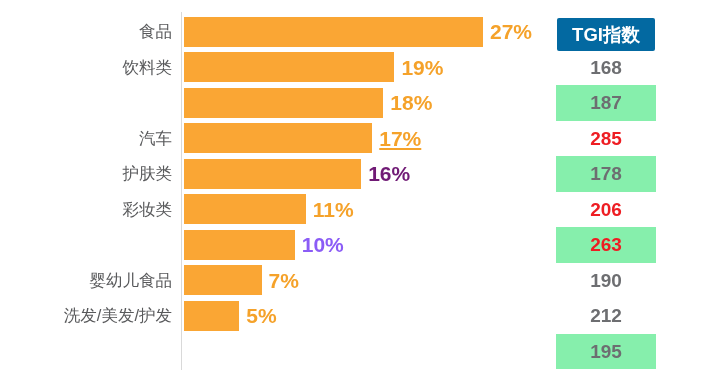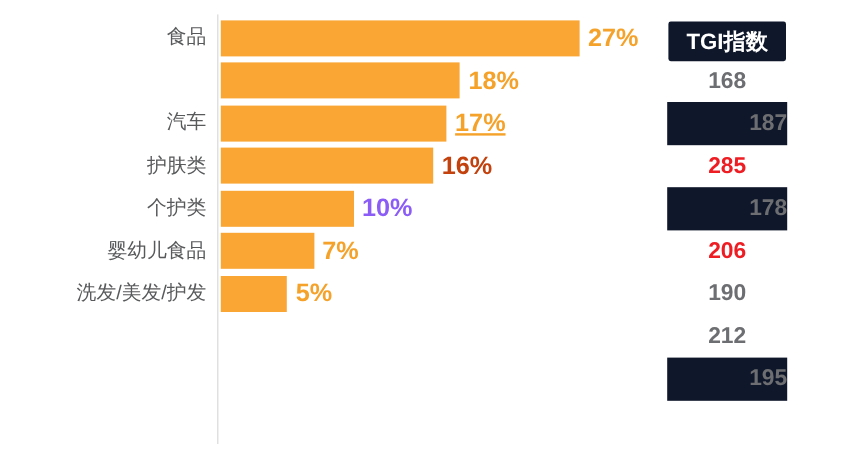--- a/index.html
+++ b/index.html
@@ -94,41 +94,40 @@
     position: relative;
     height: 35.5px;
     line-height: 35.5px;
     text-align: center;
     font-size: 19px;
     font-weight: bold;
     color: #6d6e71;
     white-space: nowrap;
   }
   .tgi-cell.striped {
-    background: #0f172a;
-    text-align: right;
+    background: #86efac;
   }
   .tgi-cell.highlight {
     color: #ee1d23;
   }
   .tgi-header {
     position: relative;
     height: 35.5px;
     margin-top: 3px;
     margin-bottom: -3px;
   }
   .tgi-header-badge {
     position: absolute;
     left: 1px;
     top: 1px;
     width: 98px;
     height: 33px;
     line-height: 33px;
     text-align: center;
-    background: #0f172a;
+    background: #0369a1;
     color: #ffffff;
     font-size: 18.5px;
     font-weight: bold;
     border-radius: 2px;
     white-space: nowrap;
   }
 </style>
 </head>
 <body>
 
@@ -138,41 +137,54 @@
 
   <div class="rows" id="rows">
       <div class="row">
         <div class="cat-label">食品</div>
         <div class="bar-wrap">
           <div class="bar" style="width: 299px; background: rgb(250, 166, 52);"></div>
           <div class="bar-value" style="color: rgb(245, 162, 42);">27%</div>
         </div>
       </div>
       <div class="row">
+        <div class="cat-label">饮料类</div>
+        <div class="bar-wrap">
+          <div class="bar" style="width: 210.407px; background: rgb(250, 166, 52);"></div>
+          <div class="bar-value" style="color: rgb(245, 162, 42);">19%</div>
+        </div>
+      </div>
+      <div class="row">
         <div class="bar-wrap">
           <div class="bar" style="width: 199.333px; background: rgb(250, 166, 52);"></div>
           <div class="bar-value" style="color: rgb(245, 162, 42);">18%</div>
         </div>
       </div>
       <div class="row">
         <div class="cat-label">汽车</div>
         <div class="bar-wrap">
           <div class="bar" style="width: 188.259px; background: rgb(250, 166, 52);"></div>
           <div class="bar-value" style="color: rgb(245, 162, 42); text-decoration: underline;">17%</div>
         </div>
       </div>
       <div class="row">
         <div class="cat-label">护肤类</div>
         <div class="bar-wrap">
           <div class="bar" style="width: 177.185px; background: rgb(250, 166, 52);"></div>
-          <div class="bar-value" style="color: #c2410c;">16%</div>
-        </div>
-      </div>
-      <div class="row">
-        <div class="cat-label">个护类</div>
+          <div class="bar-value" style="color: #701a75;">16%</div>
+        </div>
+      </div>
+      <div class="row">
+        <div class="cat-label">彩妆类</div>
+        <div class="bar-wrap">
+          <div class="bar" style="width: 121.815px; background: rgb(250, 166, 52);"></div>
+          <div class="bar-value" style="color: rgb(245, 162, 42);">11%</div>
+        </div>
+      </div>
+      <div class="row">
         <div class="bar-wrap">
           <div class="bar" style="width: 110.741px; background: rgb(250, 166, 52);"></div>
           <div class="bar-value" style="color: #8b5cf6;">10%</div>
         </div>
       </div>
       <div class="row">
         <div class="cat-label">婴幼儿食品</div>
         <div class="bar-wrap">
           <div class="bar" style="width: 77.5185px; background: rgb(250, 166, 52);"></div>
           <div class="bar-value" style="color: rgb(245, 162, 42);">7%</div>
@@ -189,18 +201,19 @@
 
   <div class="tgi-col" id="tgi-col">
     <div class="tgi-header">
       <div class="tgi-header-badge">TGI指数</div>
     </div>
   <div class="tgi-cell">168</div>
       <div class="tgi-cell striped">187</div>
       <div class="tgi-cell highlight">285</div>
       <div class="tgi-cell striped">178</div>
       <div class="tgi-cell highlight">206</div>
+      <div class="tgi-cell striped highlight">263</div>
       <div class="tgi-cell">190</div>
       <div class="tgi-cell">212</div>
       <div class="tgi-cell striped">195</div>
     </div>
 
 </div>
 
 </body></html>

